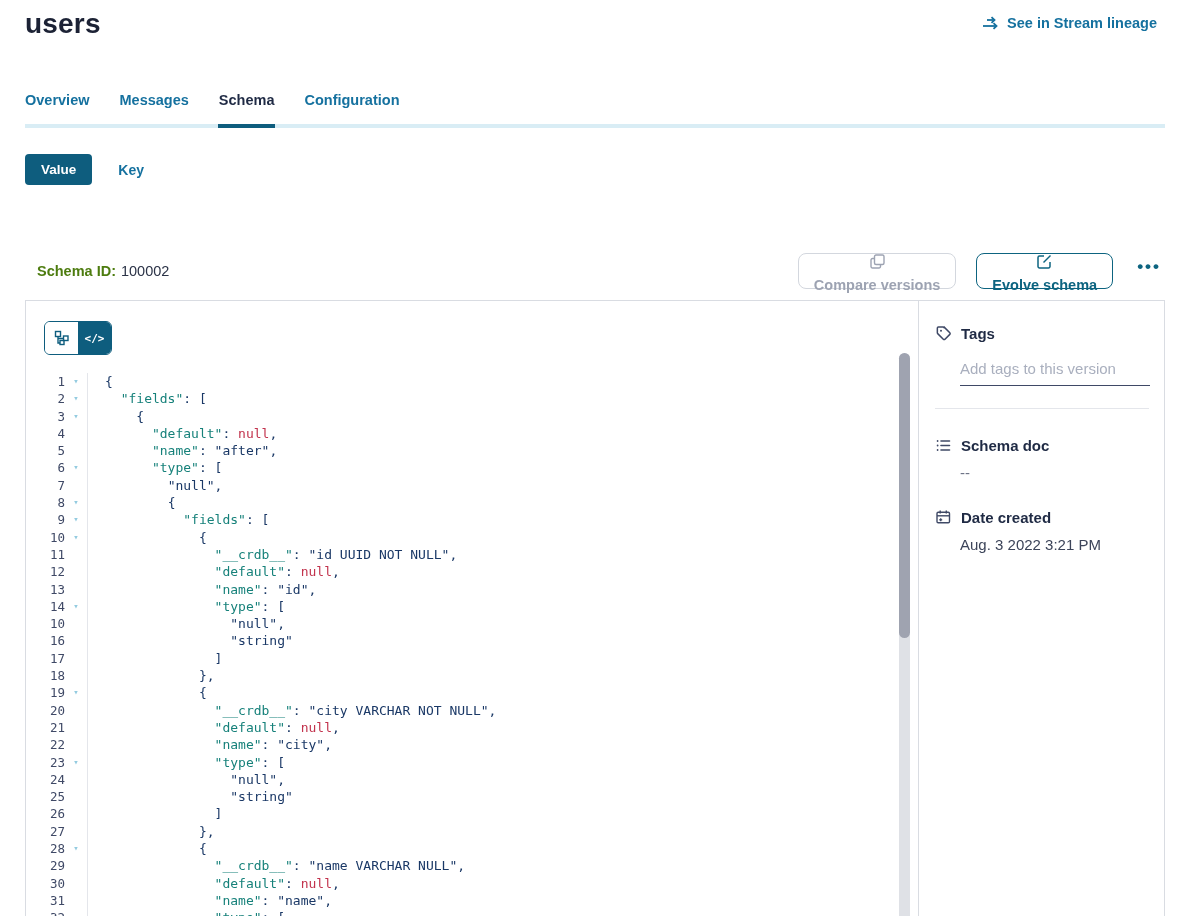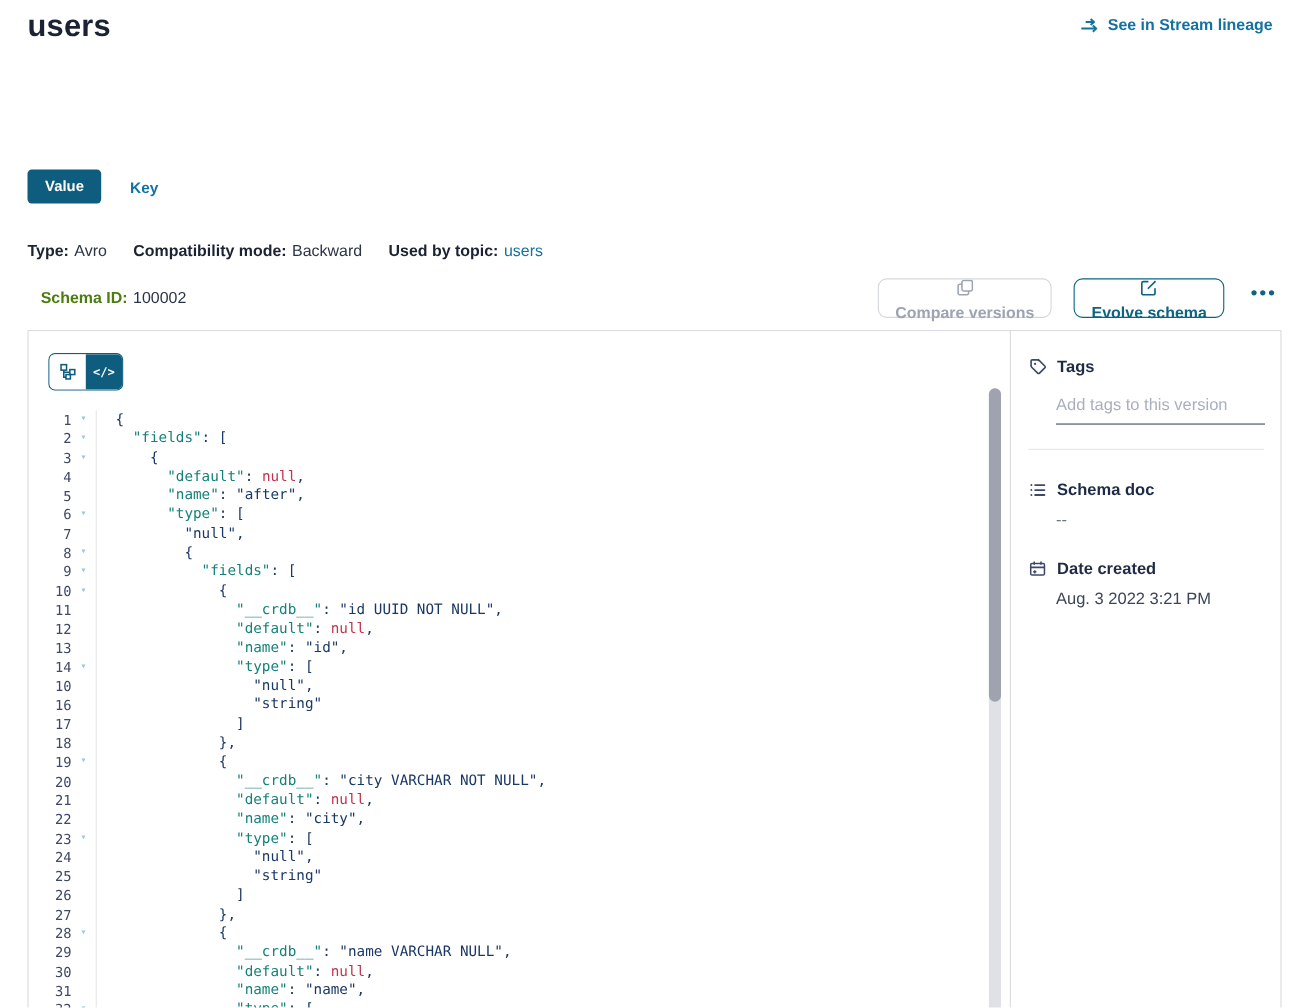--- a/index.html
+++ b/index.html
@@ -94,31 +94,32 @@
       <svg width="18" height="14" viewBox="0 0 18 14" fill="none" stroke="#15719f" stroke-width="1.8">
         <path d="M5 4 h7"></path>
           <path d="M9.5 1.2 L12.5 4 L9.5 6.8"></path>
         <path d="M1 10 h13"></path>
           <path d="M11.5 7.2 L14.5 10 L11.5 12.8"></path>
       </svg>
     </span>
     <span>See in Stream lineage</span>
   </div>
 
+  <div class="tab-bar">
+      <div class="tab">Overview</div>
+      <div class="tab">Messages</div>
+      <div class="tab active">Schema</div>
+      <div class="tab">Configuration</div>
+    </div>
 
   <div class="vk-row">
     <button class="vk-value">Value</button>
     <span class="vk-key">Key</span>
   </div>
 
-  <div class="meta-row">
-      <div class="meta-item"><b>Type:</b><span class="v">Avro</span></div>
-      <div class="meta-item"><b>Compatibility mode:</b><span class="v">Backward</span></div>
-      <div class="meta-item"><b>Used by topic:</b><span class="v link">users</span></div>
-    </div>
 
   <div class="version-bar">
     <div class="schema-id">
       <b>Schema ID:</b><span>100002</span>
     </div>
     <div class="vb-right">
       <button class="btn disabled" disabled="">
         <span style="display:flex;">
           <svg width="15" height="15" viewBox="0 0 15 15" fill="none" stroke="#9da3b2" stroke-width="1.4">
             <rect x="4.5" y="1" width="9.5" height="9.5" rx="1.5"></rect>

